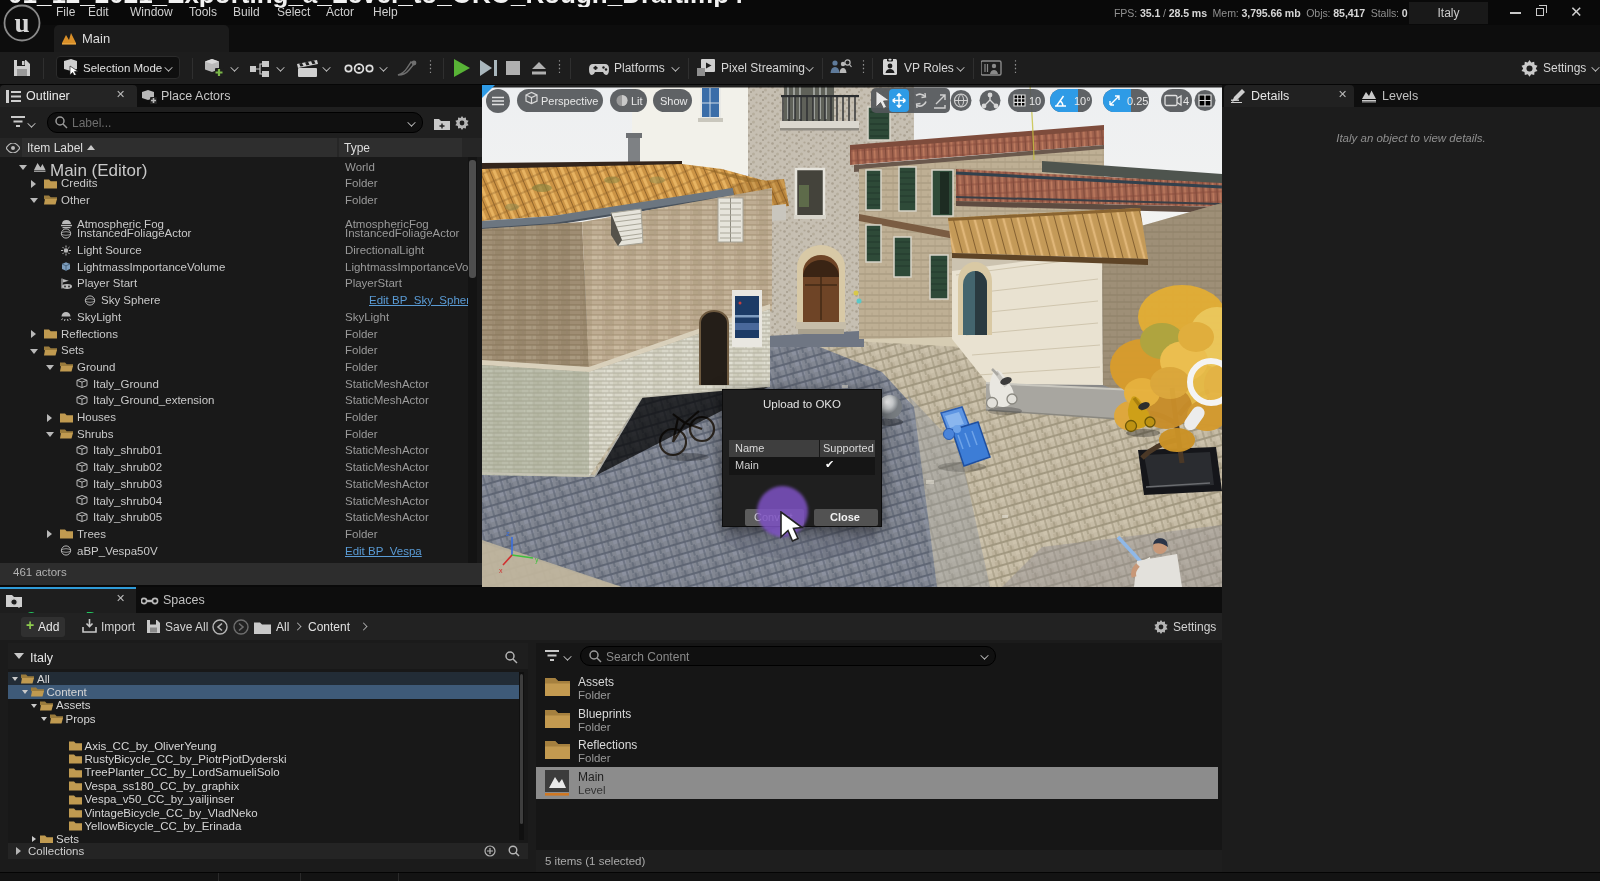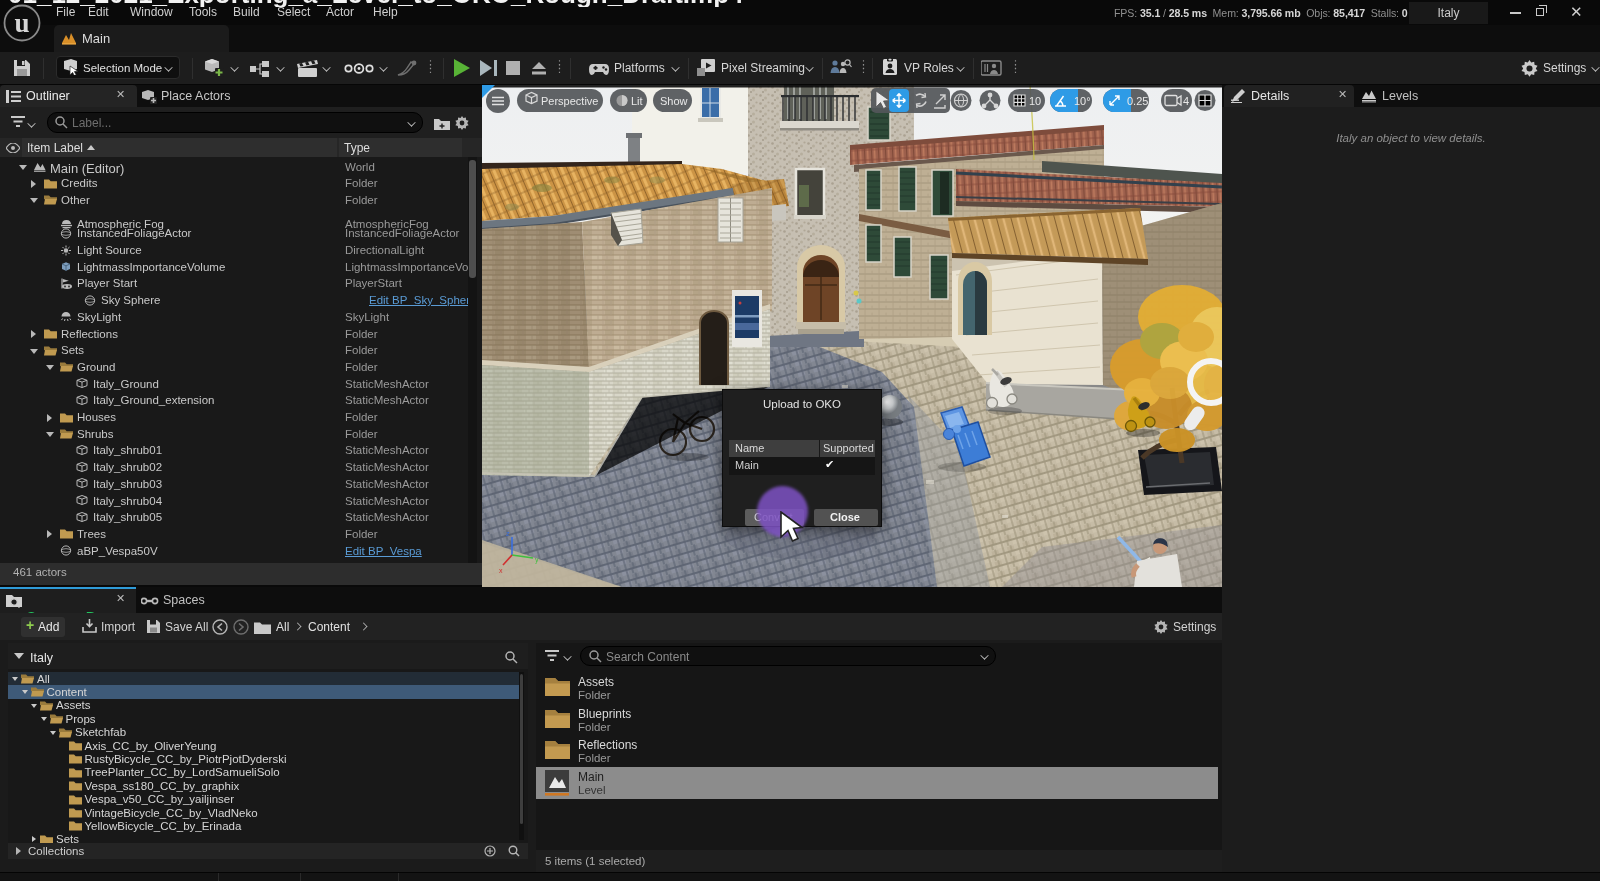--- a/index.html
+++ b/index.html
@@ -224,21 +224,21 @@
   <div class="abs" style="left:87px;top:60px;width:0;height:0;border-left:4px solid transparent;border-right:4px solid transparent;border-bottom:5px solid #c9c9c9;"></div>
   <div class="abs txt" style="left:344px;top:56px;font-size:12px;color:#dedede;">Type</div>
 
   <div id="outrows" class="abs" style="left:0;top:72px;width:482px;height:408px;">
         <div style="position:absolute;left:0;top:2px;width:482px;height:17px;">
           <span style="position:absolute;left:19px;top:6px;width:0;height:0;border-left:4px solid transparent;border-right:4px solid transparent;border-top:5px solid #b9b9b9;"></span>
           <span style="position:absolute;left:33px;top:2px;font-size:0;line-height:0;"><svg width="13" height="11" style="vertical-align:-1px">
               <path d="M1 9 L4.5 2 L7.5 6.5 L9.5 3 L12.5 9 Z" fill="#b9b9b9"></path>
               <rect x="1" y="9.6" width="11.5" height="1.2" fill="#b9b9b9"></rect>
             </svg></span>
-          <span style="position:absolute;left:50px;top:1.5px;font-size:13px;color:#c9c9c9;white-space:nowrap;">Main (Editor)</span>
+          <span style="position:absolute;left:50px;top:1.5px;font-size:17px;color:#c9c9c9;white-space:nowrap;">Main (Editor)</span>
           <span style="position:absolute;left:345px;top:1.5px;font-size:11.5px;color:#9a9a9a;white-space:nowrap;">World</span>
         </div>
         <div style="position:absolute;left:0;top:18.7px;width:482px;height:17px;">
           <span style="position:absolute;left:31px;top:4px;width:0;height:0;border-top:4px solid transparent;border-bottom:4px solid transparent;border-left:5px solid #b9b9b9;"></span>
           <span style="position:absolute;left:44px;top:2px;font-size:0;line-height:0;"><svg width="13" height="11" style="vertical-align:-1px">
               <path d="M0 1.5 h5 l1.7 1.7 h6.3 v7.3 h-13 z" fill="#c09a50"></path>
             </svg></span>
           <span style="position:absolute;left:61px;top:1.5px;font-size:11.5px;color:#c9c9c9;white-space:nowrap;">Credits</span>
           <span style="position:absolute;left:345px;top:1.5px;font-size:11.5px;color:#9a9a9a;white-space:nowrap;">Folder</span>
         </div>
@@ -937,28 +937,20 @@
           <span style="position:absolute;left:48px;top:0.5px;font-size:11.5px;color:#d6d6d6;white-space:nowrap;">Assets</span>
         </div>
         <div style="position:absolute;left:0;top:40.2px;width:512px;height:13.4px;">
           <span style="position:absolute;left:32.5px;top:5px;width:0;height:0;border-left:3.5px solid transparent;border-right:3.5px solid transparent;border-top:4.5px solid #c9c9c9;"></span>
           <span style="position:absolute;left:41.5px;top:1px;font-size:0;line-height:0;"><svg width="13" height="11" style="vertical-align:-1px">
               <path d="M0 1.5 h5 l1.7 1.7 h6.3 v2 h-13 z" fill="#9a7b3c"></path>
               <path d="M1 5 h12 l-1.5 5.5 h-11.5 z" fill="#c09a50"></path>
             </svg></span>
           <span style="position:absolute;left:57.5px;top:0.5px;font-size:11.5px;color:#d6d6d6;white-space:nowrap;">Props</span>
         </div>
-        <div style="position:absolute;left:0;top:53.6px;width:512px;height:13.4px;">
-          <span style="position:absolute;left:42px;top:5px;width:0;height:0;border-left:3.5px solid transparent;border-right:3.5px solid transparent;border-top:4.5px solid #c9c9c9;"></span>
-          <span style="position:absolute;left:51px;top:1px;font-size:0;line-height:0;"><svg width="13" height="11" style="vertical-align:-1px">
-              <path d="M0 1.5 h5 l1.7 1.7 h6.3 v2 h-13 z" fill="#9a7b3c"></path>
-              <path d="M1 5 h12 l-1.5 5.5 h-11.5 z" fill="#c09a50"></path>
-            </svg></span>
-          <span style="position:absolute;left:67px;top:0.5px;font-size:11.5px;color:#d6d6d6;white-space:nowrap;">Sketchfab</span>
-        </div>
         <div style="position:absolute;left:0;top:67px;width:512px;height:13.4px;">
           <span style="position:absolute;left:60.5px;top:1px;font-size:0;line-height:0;"><svg width="13" height="11" style="vertical-align:-1px">
               <path d="M0 1.5 h5 l1.7 1.7 h6.3 v7.3 h-13 z" fill="#c09a50"></path>
             </svg></span>
           <span style="position:absolute;left:76.5px;top:0.5px;font-size:11.5px;color:#d6d6d6;white-space:nowrap;">Axis_CC_by_OliverYeung</span>
         </div>
         <div style="position:absolute;left:0;top:80.4px;width:512px;height:13.4px;">
           <span style="position:absolute;left:60.5px;top:1px;font-size:0;line-height:0;"><svg width="13" height="11" style="vertical-align:-1px">
               <path d="M0 1.5 h5 l1.7 1.7 h6.3 v7.3 h-13 z" fill="#c09a50"></path>
             </svg></span>

